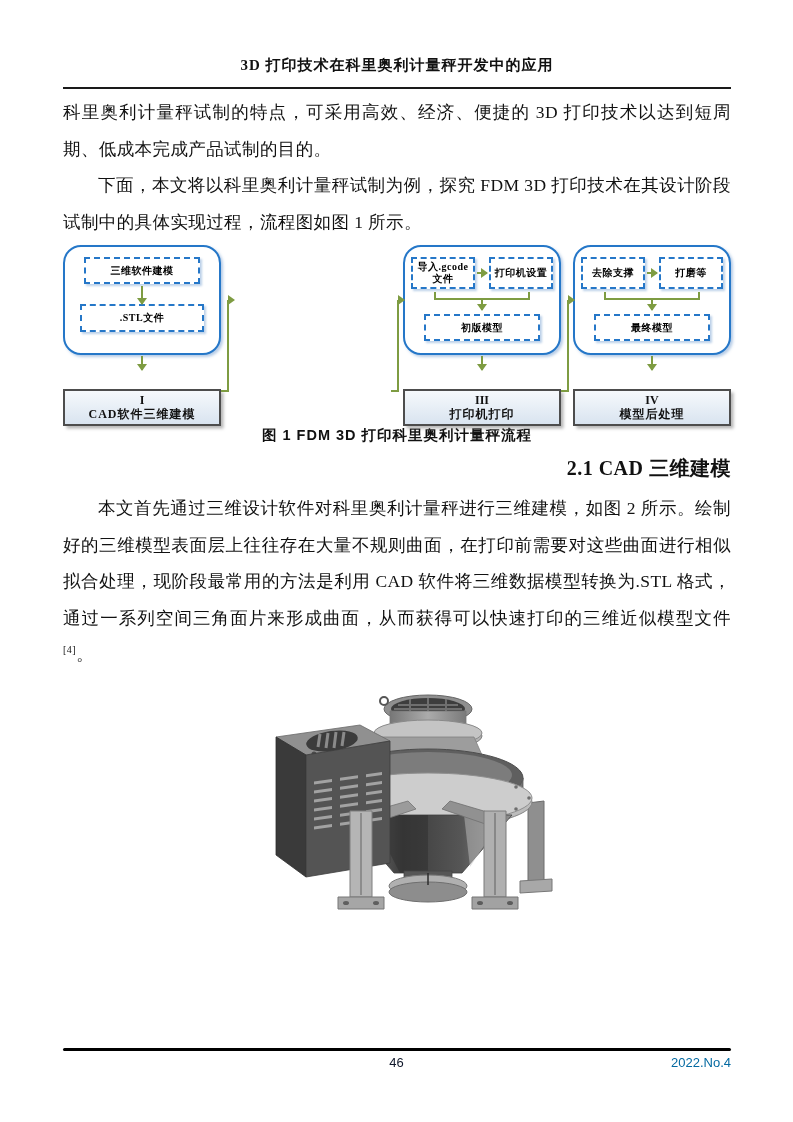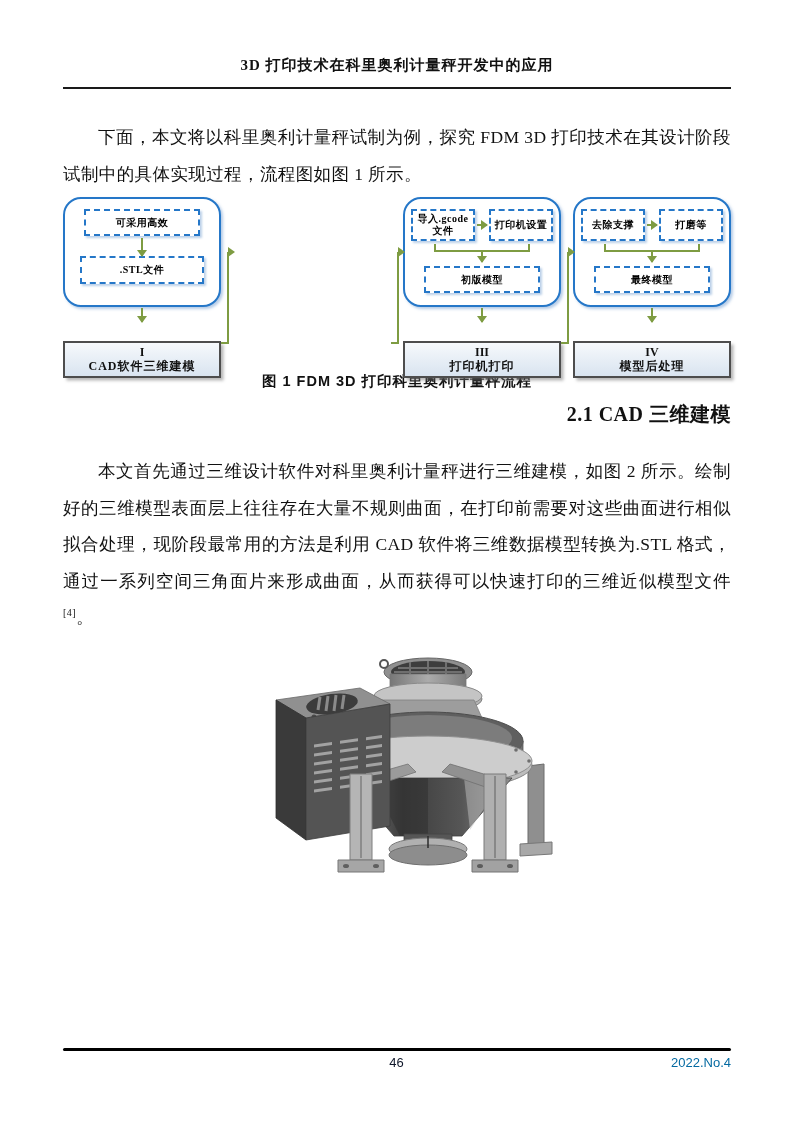--- a/index.html
+++ b/index.html
@@ -13,21 +13,21 @@
   .hdr-title {
     position:absolute; top:56px; left:63px; width:668px;
     text-align:center; font-size:15px; font-weight:bold; letter-spacing:1px;
   }
   .hdr-rule { position:absolute; top:87px; left:63px; width:668px; height:2px; background:#1a1a1a; }
   
   .content { position:absolute; top:94px; left:63px; width:668px; }
   .para {
     font-size:17.5px; line-height:36.5px; text-align:justify; letter-spacing:0.4px;
   }
-  .para.indent { text-indent:2em;margin-top:25px; }
+  .para.indent { text-indent:2em; }
   sup.ref { font-size:10px; vertical-align:super; line-height:0; }
   .sec-heading {
     margin-top:10px; margin-bottom:8px;
     font-size:20px; font-weight:bold; letter-spacing:0.5px;
     font-family:"Liberation Serif","DejaVu Serif",serif;
     text-align:right;
   }
   
   .flowchart { position:relative; width:668px; height:166px; margin-top:5px; }
   .fc-col { position:absolute; top:0; width:158px; }
@@ -77,21 +77,21 @@
   }
   .connector.k1 { left:158px; } .connector.k2 { left:328px; } .connector.k3 { left:498px; }
   .connector-head {
     position:absolute; top:50px; width:0; height:0;
     border:5px solid transparent; border-left:7px solid #7E9C42;
   }
   .connector-head.k1 { left:165px; } .connector-head.k2 { left:335px; } .connector-head.k3 { left:505px; }
   
   .fig-caption {
     text-align:center; font-family:"Liberation Sans","DejaVu Sans",sans-serif;
-    font-size:14.5px; font-weight:bold; letter-spacing:1px; margin-top:9px;
+    font-size:14.5px; font-weight:bold; letter-spacing:1px; margin-top:15px;
   }
   
   .fig2-wrap { margin-top:12px; text-align:center; }
   .fig2-wrap svg { display:inline-block; }
   .fig2-caption { margin-top:4px; }
   
   .ftr-rule { position:absolute; top:1048px; left:63px; width:668px; height:2.5px; background:#000; border-radius:2px; }
   .ftr-page {
     position:absolute; top:1055px; left:0; width:793px; text-align:center;
     font-family:"Liberation Sans","DejaVu Sans",sans-serif; font-size:13px; color:#0f172a;
@@ -104,27 +104,28 @@
 </head>
 <body>
 
 <div class="page">
 
   <div class="hdr-title">3D 打印技术在科里奥利计量秤开发中的应用</div>
   <div class="hdr-rule"></div>
 
   <div class="content">
 
+    <p class="para">科里奥利计量秤试制的特点，可采用高效、经济、便捷的 3D 打印技术以达到短周期、低成本完成产品试制的目的。</p>
     <p class="para indent">下面，本文将以科里奥利计量秤试制为例，探究 FDM 3D 打印技术在其设计阶段试制中的具体实现过程，流程图如图 1 所示。</p>
 
     <div class="flowchart">
 
       <div class="fc-col c1">
         <div class="fc-container">
-          <div class="dash-box bx-wide">可采用高效</div>
+          <div class="dash-box bx-wide">三维软件建模</div>
           <div class="v-arrow gap-arrow"></div>
           <div class="dash-box bx-mid">.STL文件</div>
         </div>
         <div class="v-arrow stage-arrow"></div>
         <div class="fc-label">
           <span class="num">I</span>
           <span class="nm">CAD软件三维建模</span>
         </div>
       </div>
 

